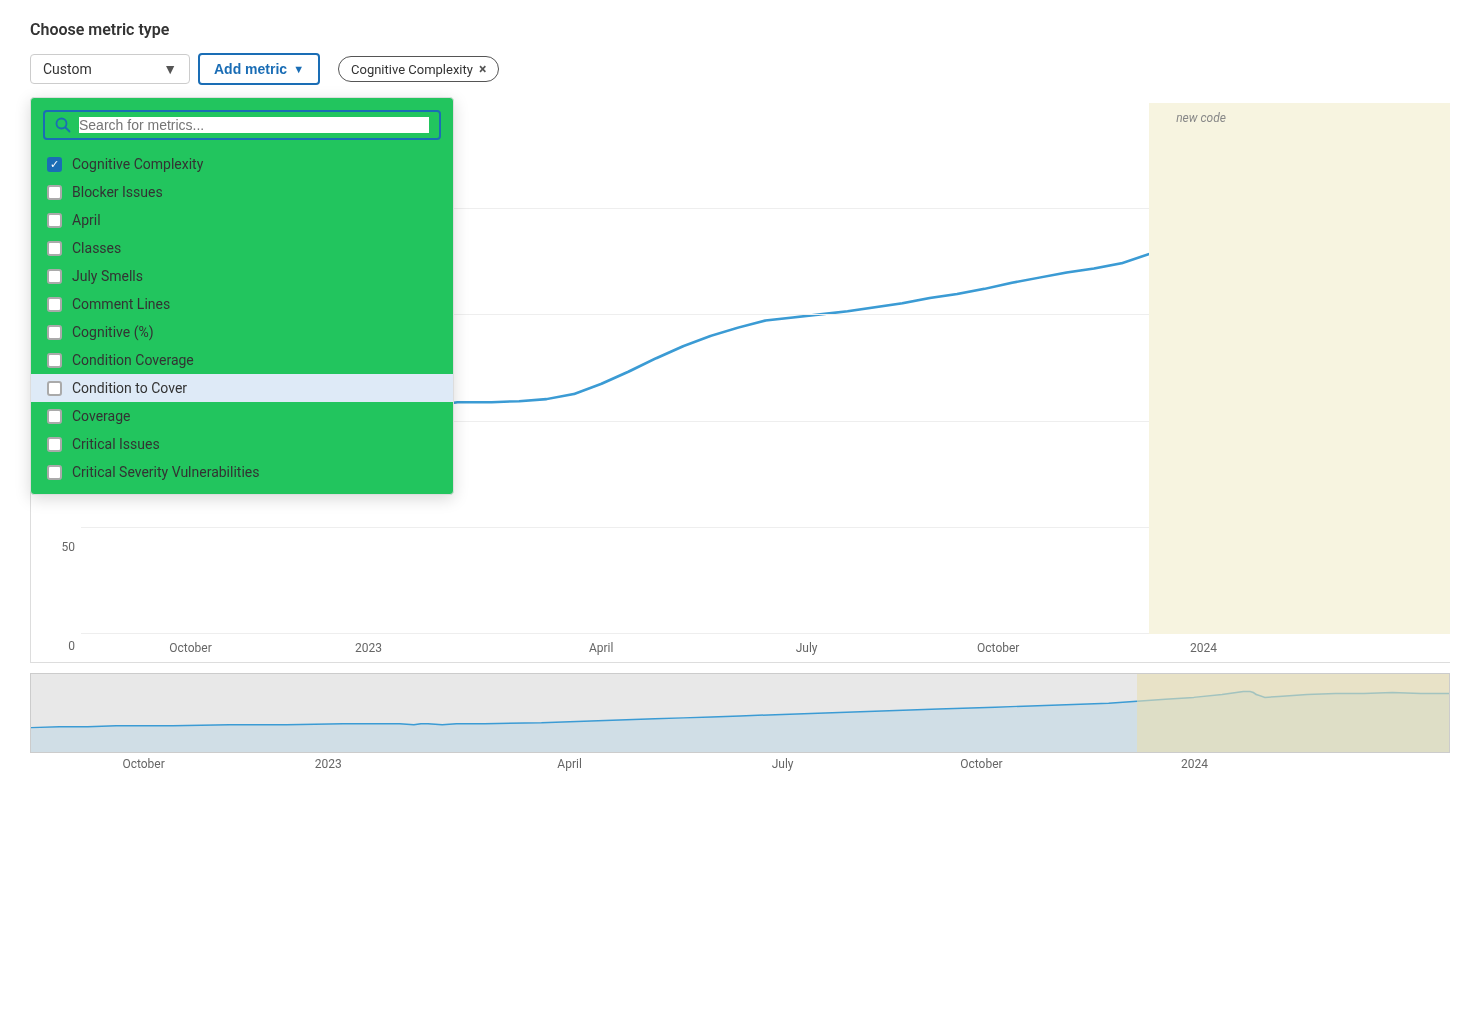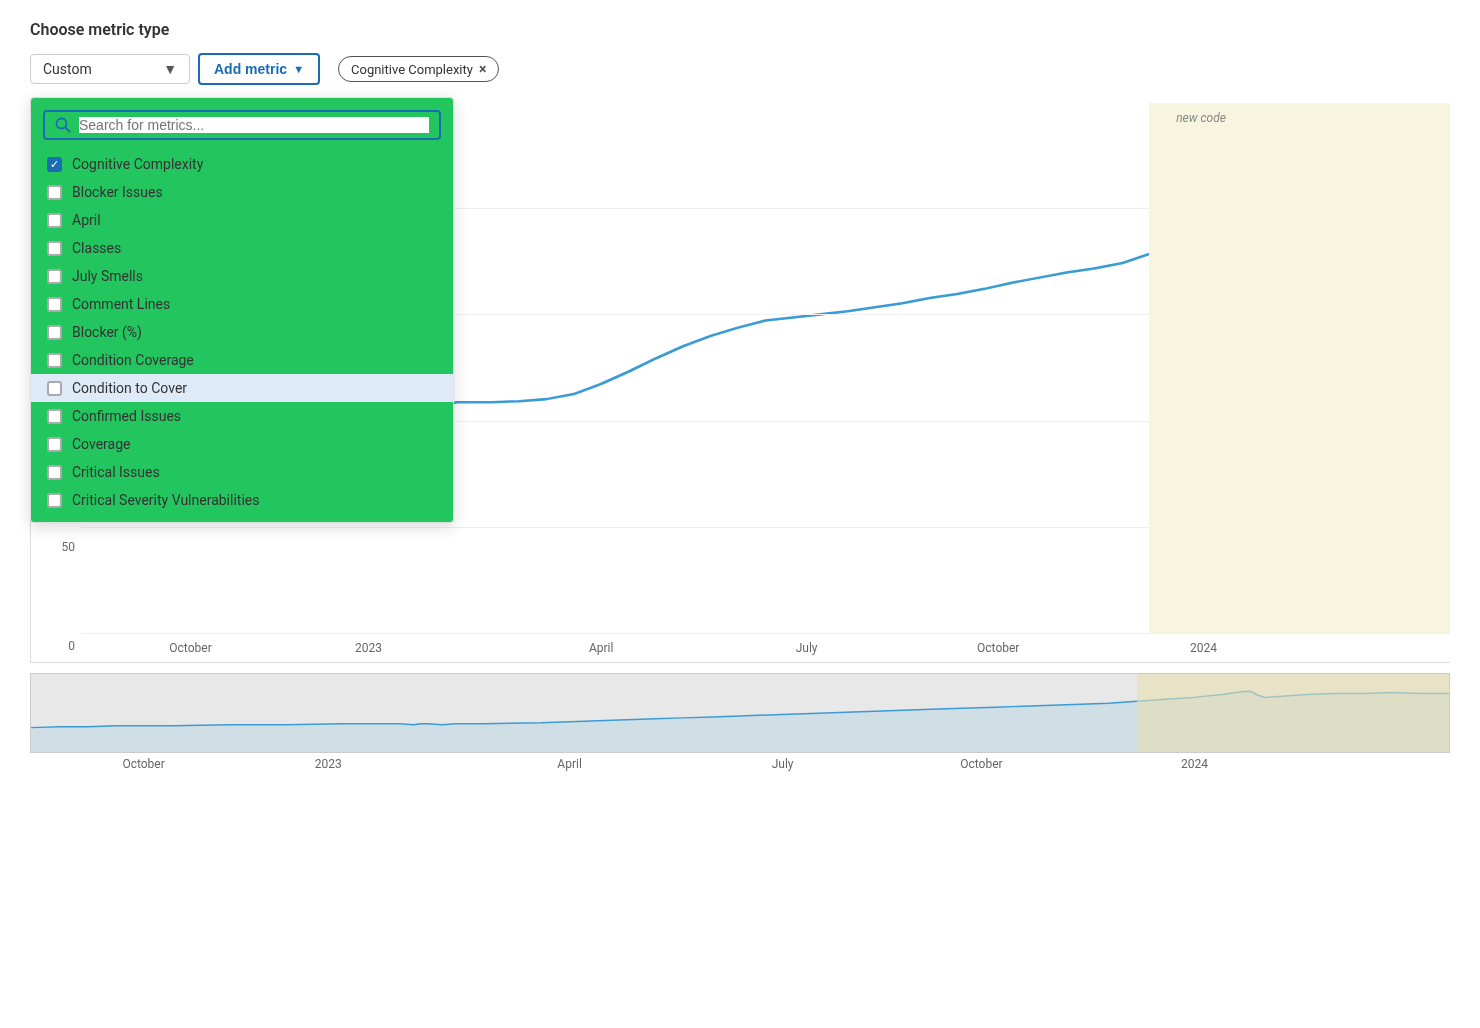--- a/index.html
+++ b/index.html
@@ -320,33 +320,29 @@
         <div class="metric-item">
           <span class="checkbox"></span>
           <span>July Smells</span>
         </div>
         <div class="metric-item">
           <span class="checkbox"></span>
           <span>Comment Lines</span>
         </div>
         <div class="metric-item">
           <span class="checkbox"></span>
-          <span>Blocker (%)</span>
+          <span>Cognitive (%)</span>
         </div>
         <div class="metric-item">
           <span class="checkbox"></span>
           <span>Condition Coverage</span>
         </div>
         <div class="metric-item highlighted">
           <span class="checkbox"></span>
           <span>Condition to Cover</span>
-        </div>
-        <div class="metric-item">
-          <span class="checkbox"></span>
-          <span>Confirmed Issues</span>
         </div>
         <div class="metric-item">
           <span class="checkbox"></span>
           <span>Coverage</span>
         </div>
         <div class="metric-item">
           <span class="checkbox"></span>
           <span>Critical Issues</span>
         </div>
         <div class="metric-item">

